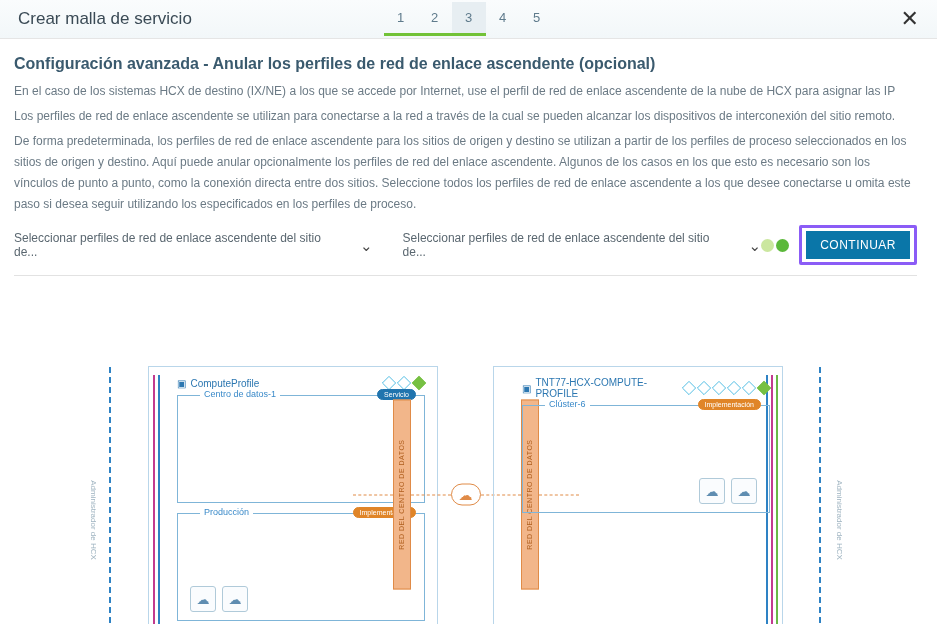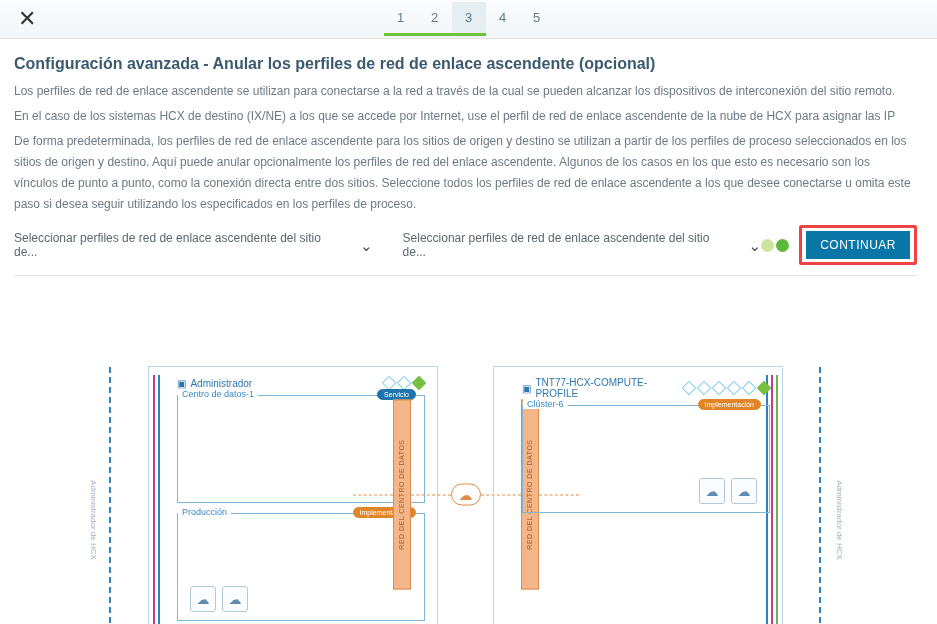--- a/index.html
+++ b/index.html
@@ -29,40 +29,40 @@
     .selector {
       display: flex; align-items: center; gap: 24px;
       font-size: 12px; color: #5a6770; cursor: pointer; max-width: 380px;
     }
     .selector .chev { font-size: 15px; color: #444; padding-top: 2px; }
     .right-actions { display: flex; align-items: center; gap: 10px; }
     .traffic { display: flex; gap: 2px; }
     .dot { width: 13px; height: 13px; border-radius: 50%; }
     .dot.lime { background: #cbe79f; }
     .dot.green { background: #5bb83a; }
-    .continue-wrap { border: 3px solid #ef4444; padding: 3px 4px; border-radius: 2px; }
+    .continue-wrap { border: 3px solid #8b5cf6; padding: 3px 4px; border-radius: 2px; }
     .btn-continue {
       background: #0a76a8; color: #fff; border: none;
       padding: 7px 14px; font-size: 12px; letter-spacing: 0.5px; cursor: pointer;
     }
     
     .diagram-area { display: flex; justify-content: center; gap: 55px; padding: 90px 50px 30px; position: relative; }
     .profile-box {
       width: 290px; border: 1px solid #b9d6ea; position: relative; padding: 10px 12px 32px 28px;
     }
     .profile-header { display: flex; justify-content: space-between; align-items: center; margin-bottom: 6px; }
     .profile-name { font-size: 10px; color: #2c77b1; display: flex; align-items: center; gap: 4px; }
     .profile-icons { display: flex; gap: 3px; }
     .hex { width: 12px; height: 12px; border: 1px solid #3fb6e0; transform: rotate(45deg); scale: 0.85; }
     .hex.g { background: #76c043; border-color: #76c043; }
     .inner-box {
       border: 1px solid #7fb5d8; height: 108px; position: relative; margin-bottom: 10px;
     }
     .inner-label {
-      position: absolute; top: -7px; left: 0; background: #fff; padding: 0 4px;
+      position: absolute; top: -7px; left: 22px; background: #fff; padding: 0 4px;
       font-size: 9px; color: #3a8ac9;
     }
     .tag {
       position: absolute; top: -7px; right: 8px; font-size: 7px; padding: 1px 6px;
       border-radius: 7px; background: #fff;
     }
     .tag.svc { border: 1px solid #2074ae; color: #2074ae; background: #2074ae; color: #fff; }
     .tag.impl { border: 1px solid #e08528; color: #fff; background: #e08528; }
     .cluster-icons { position: absolute; bottom: 8px; left: 12px; display: flex; gap: 6px; }
     .cluster-icons.right { left: auto; right: 12px; }
@@ -103,34 +103,35 @@
       width: 30px; height: 22px; border: 1.5px solid #e08b47; border-radius: 12px;
       position: relative; display: flex; align-items: center; justify-content: center;
       font-size: 14px; color: #e08b47;
     }
     .hconn { width: 40px; border-top: 1px dashed #e08b47; }
   </style>
 </head>
 <body>
 
 <div class="header">
+  <div class="title">Crear malla de servicio</div>
   <div class="steps">
     <div class="step done">1</div>
     <div class="step done">2</div>
     <div class="step active">3</div>
     <div class="step">4</div>
     <div class="step">5</div>
   </div>
   <div class="close-x">✕</div>
 </div>
 
 <div class="content">
   <div class="subtitle">Configuración avanzada - Anular los perfiles de red de enlace ascendente (opcional)</div>
+  <p class="desc">En el caso de los sistemas HCX de destino (IX/NE) a los que se accede por Internet, use el perfil de red de enlace ascendente de la nube de HCX para asignar las IP</p>
   <p class="desc">Los perfiles de red de enlace ascendente se utilizan para conectarse a la red a través de la cual se pueden alcanzar los dispositivos de interconexión del sitio remoto.</p>
-  <p class="desc">En el caso de los sistemas HCX de destino (IX/NE) a los que se accede por Internet, use el perfil de red de enlace ascendente de la nube de HCX para asignar las IP</p>
   <p class="desc">De forma predeterminada, los perfiles de red de enlace ascendente para los sitios de origen y destino se utilizan a partir de los perfiles de proceso seleccionados en los sitios de origen y destino. Aquí puede anular opcionalmente los perfiles de red del enlace ascendente. Algunos de los casos en  los que esto es necesario son los vínculos de punto a punto, como la conexión directa entre dos sitios. Seleccione  todos los perfiles de red de enlace ascendente a los que desee conectarse u omita este paso si desea seguir utilizando los especificados en los perfiles de proceso.</p>
 
   <div class="controls-row">
     <div class="select-group">
       <div class="selector">
         <span>Seleccionar perfiles de red de enlace ascendente del sitio de...</span>
         <span class="chev">⌄</span>
       </div>
       <div class="selector">
         <span>Seleccionar perfiles de red de enlace ascendente del sitio de...</span>
@@ -152,21 +153,21 @@
 
     <div class="profile-box">
       <div class="side-rail left">
         <span class="side-rail-label">Administrador de HCX</span>
       </div>
       <div class="vrail l1"></div>
       <div class="vrail l2"></div>
       <div class="profile-header">
         <div class="profile-name">
           <span>▣</span>
-          <span>Administrador</span>
+          <span>ComputeProfile</span>
         </div>
         <div class="profile-icons">
           <div class="hex"></div>
           <div class="hex"></div>
           <div class="hex g"></div>
         </div>
       </div>
       <div class="inner-box">
         <span class="inner-label">Centro de datos-1</span>
         <span class="tag svc">Servicio</span>

